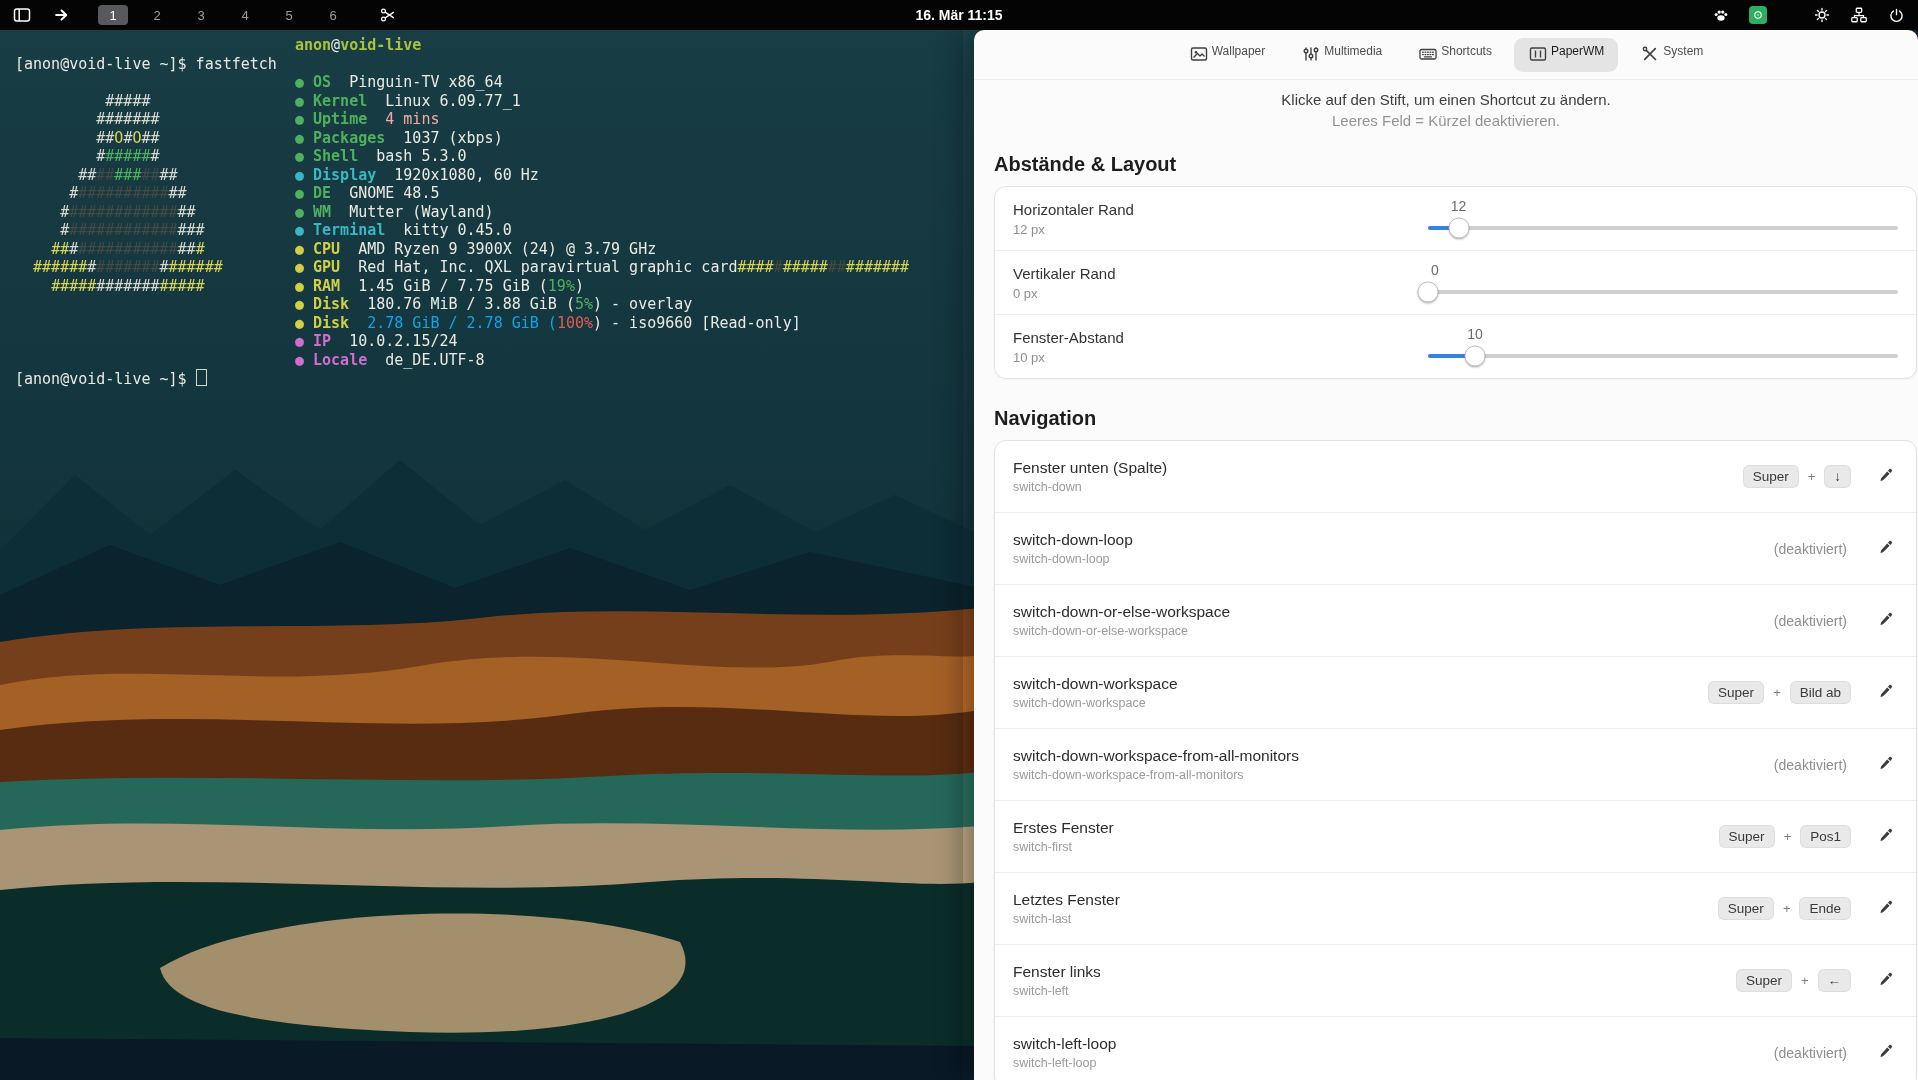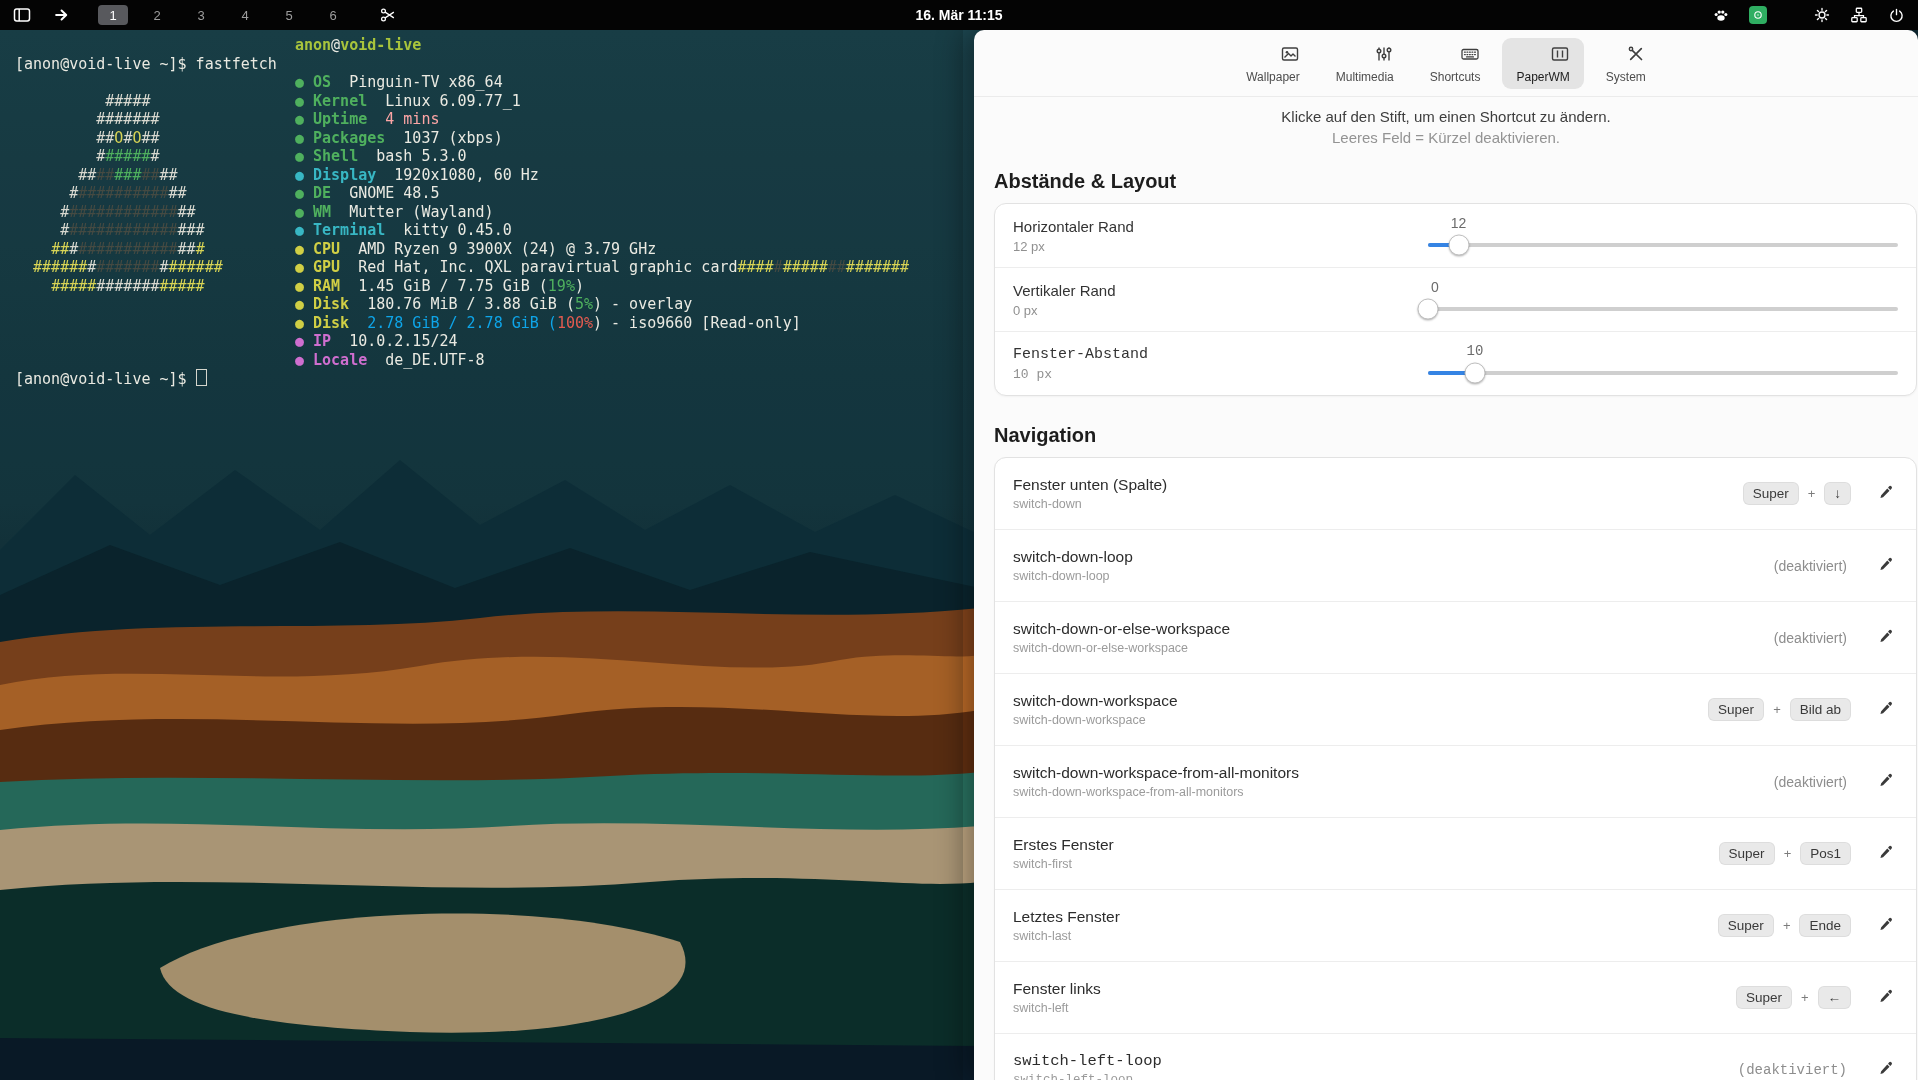--- a/index.html
+++ b/index.html
@@ -20,29 +20,29 @@
   .wallpaper{position:absolute;left:0;top:30px;width:980px;height:1050px;}
   .wallpaper svg{display:block;width:100%;height:100%;}
   .term-overlay{position:absolute;left:0;top:30px;width:963px;height:1050px;background:rgba(5,14,18,0.18);}
   .term-text{position:absolute;left:15px;top:36px;font:15px/18.5px "DejaVu Sans Mono",monospace;color:#eaeae2;}
   .tline{white-space:pre;height:18.5px;}
   .cursor{display:inline-block;width:9px;height:15px;border:1.5px solid #d5d6cd;vertical-align:-2px;}
 
   
   .settings{position:absolute;left:974px;top:30px;right:0;bottom:0;background:#fbfbfb;border-radius:10px 10px 0 0;overflow:hidden;box-shadow:-10px 0 28px rgba(0,0,0,.38);}
   .tabstrip{display:flex;justify-content:center;align-items:flex-end;gap:8px;padding:8px 0 7px;border-bottom:1px solid #ebebeb;}
-  .tab{display:flex;flex-direction:column;align-items:flex-end;gap:3px;padding:6px 14px 5px;border-radius:9px;font-size:12px;color:#4d4d4d;cursor:default;}
+  .tab{display:flex;flex-direction:row;align-items:flex-start;gap:3px;padding:6px 14px 5px;border-radius:9px;font-size:12px;color:#4d4d4d;cursor:default;}
   .tab.selected{background:#e4e4e4;color:#1c1c1c;}
   .hint{margin-top:9px;text-align:center;font-size:15px;line-height:21px;color:#3d3d3d;}
   .hint .h2{color:#939393;}
   .section-title{margin:22px 0 10px;padding:0 0 0 20px;font-size:20px;font-weight:bold;color:#1d1d1d;}
   .section-title.nav{margin-top:28px;}
   .card{margin:4px 1px 0 20px;background:#fff;border:1px solid #e2e2e2;border-radius:12px;box-shadow:0 1px 2px rgba(0,0,0,.04);}
   .srow{display:flex;align-items:center;height:63px;padding:0 18px;border-bottom:1px solid #ededed;}
-  .srow:last-child,.nrow:last-child{border-bottom:none;font-family:Liberation Mono, monospace;}
+  .srow:last-child,.nrow:last-child{border-bottom:none;}
   .srow .lbl .t{font-size:15px;color:#333;}
   .srow .lbl .s{font-size:13px;color:#909090;margin-top:4px;}
   .slider{position:relative;width:470px;height:44px;margin-left:auto;}
   .sl-val{position:absolute;top:1px;transform:translateX(-50%);font-size:14px;color:#6b6b6b;}
   .sl-track{position:absolute;left:0;right:0;top:29px;height:4px;background:#cfcfcf;border-radius:2px;}
   .sl-fill{position:absolute;left:0;top:29px;height:4px;border-radius:2px;}
   .sl-thumb{position:absolute;top:31px;width:19px;height:19px;border-radius:50%;background:#fff;border:1px solid #c0c0c0;box-shadow:0 1px 2px rgba(0,0,0,.28);transform:translate(-50%,-50%);}
   .nrow{display:flex;align-items:center;min-height:55px;padding:8px 14px 8px 18px;border-bottom:1px solid #ededed;}
   .nrow .lbl .t{font-size:15.5px;color:#2c2c2c;}
   .nrow .lbl .s{font-size:12.5px;color:#9b9b9b;margin-top:3px;}

